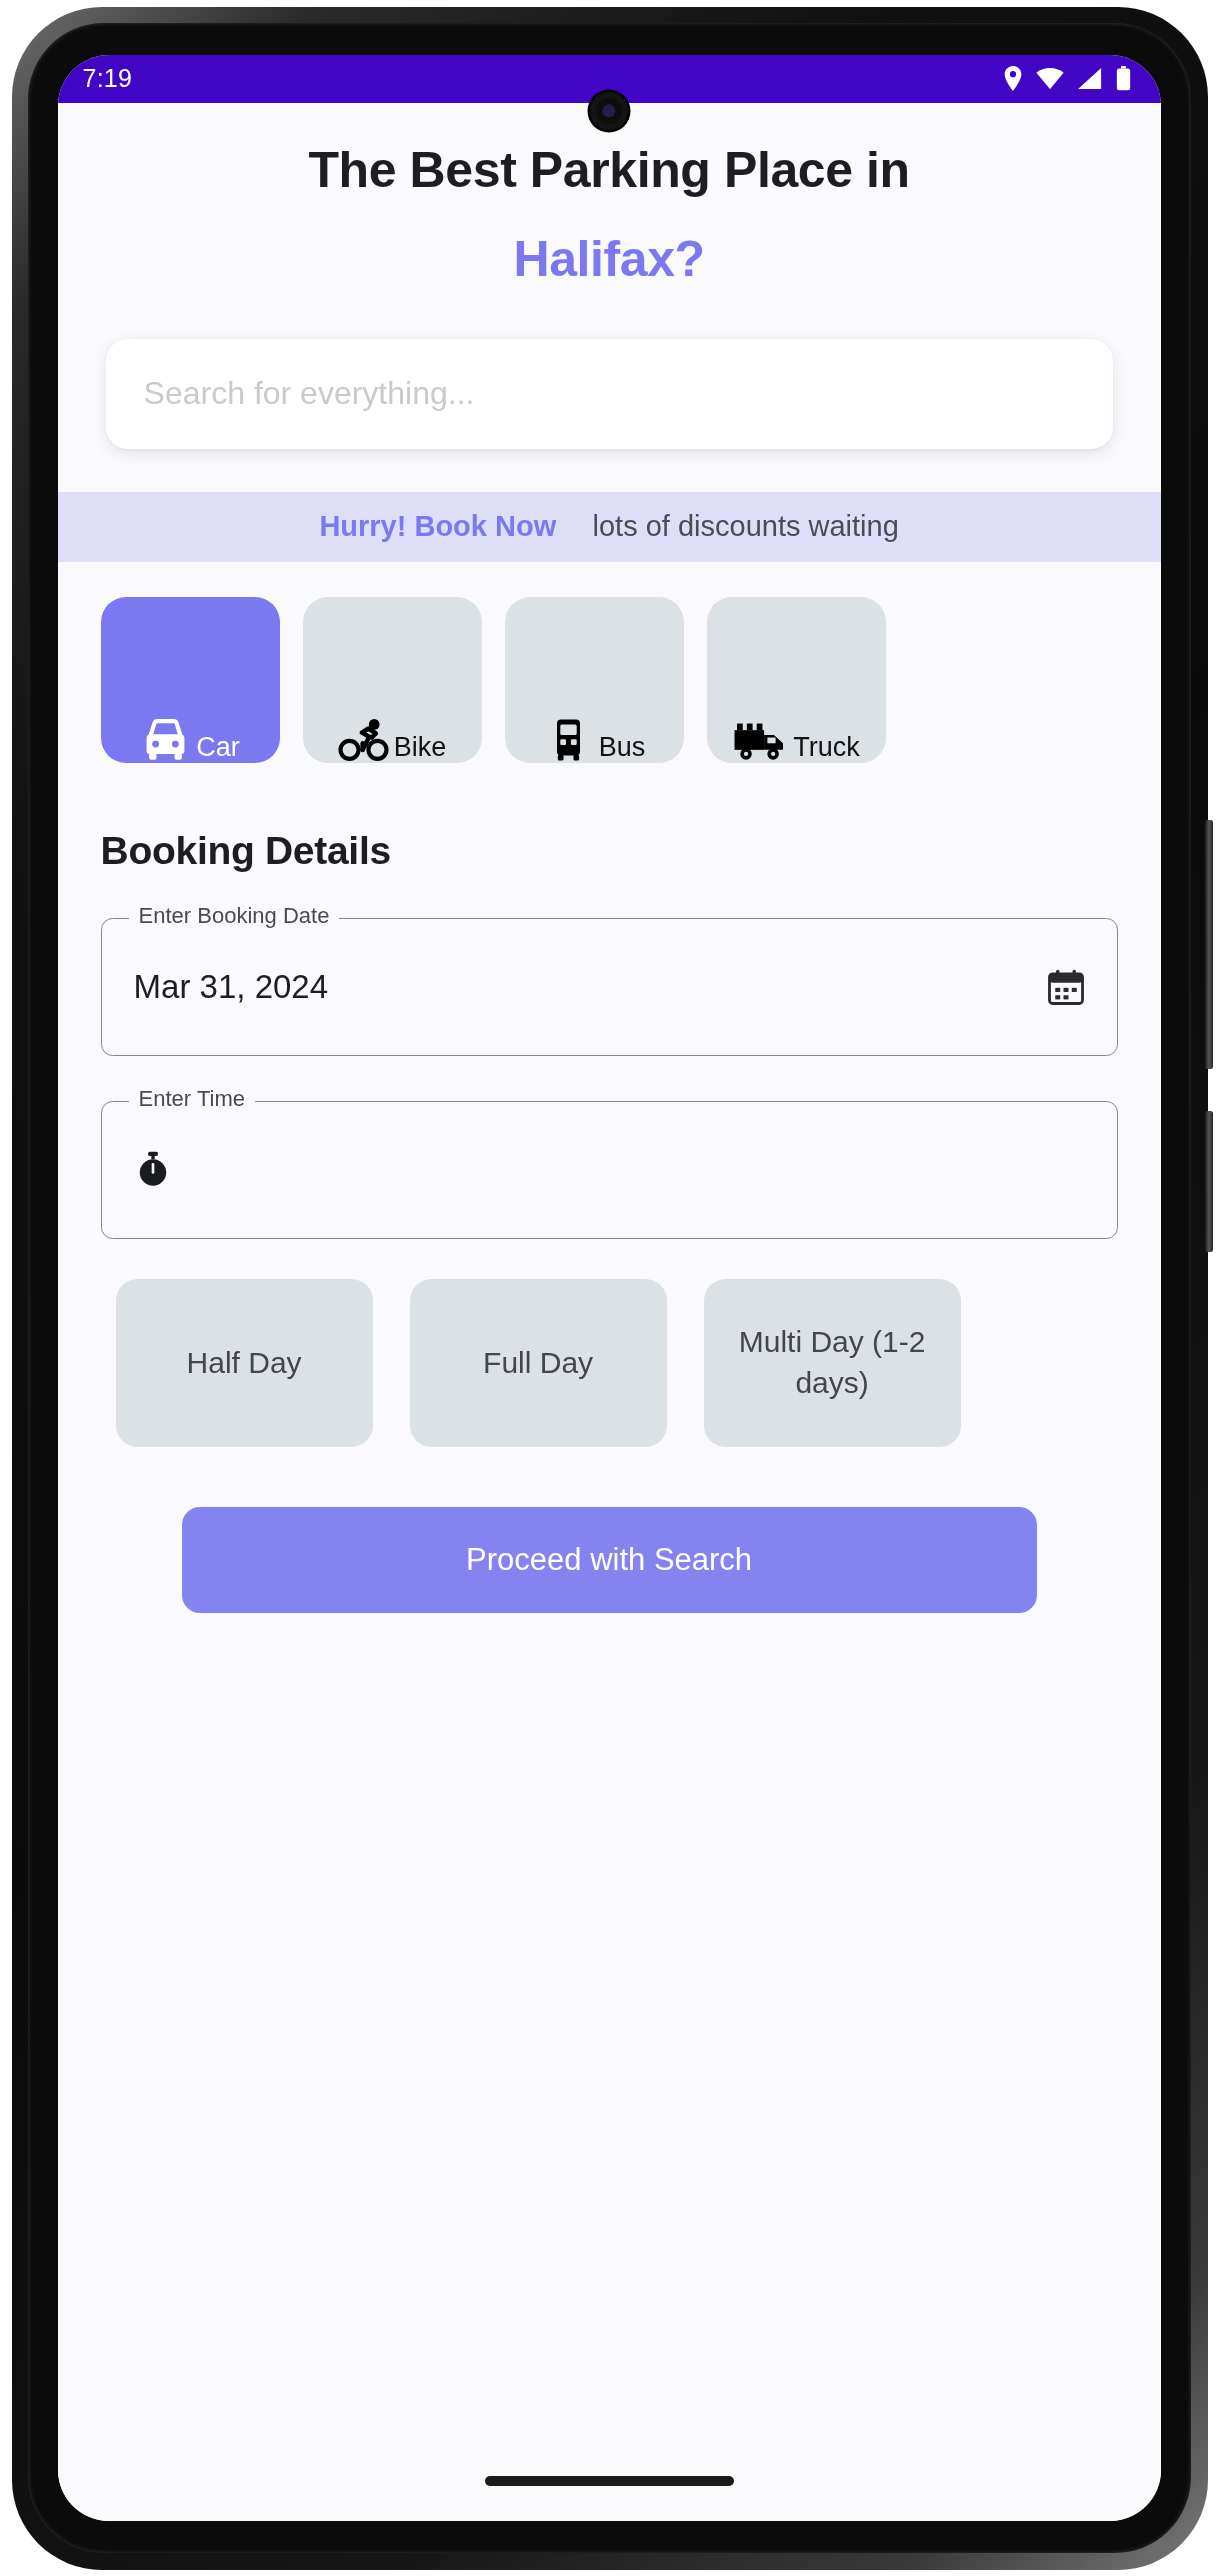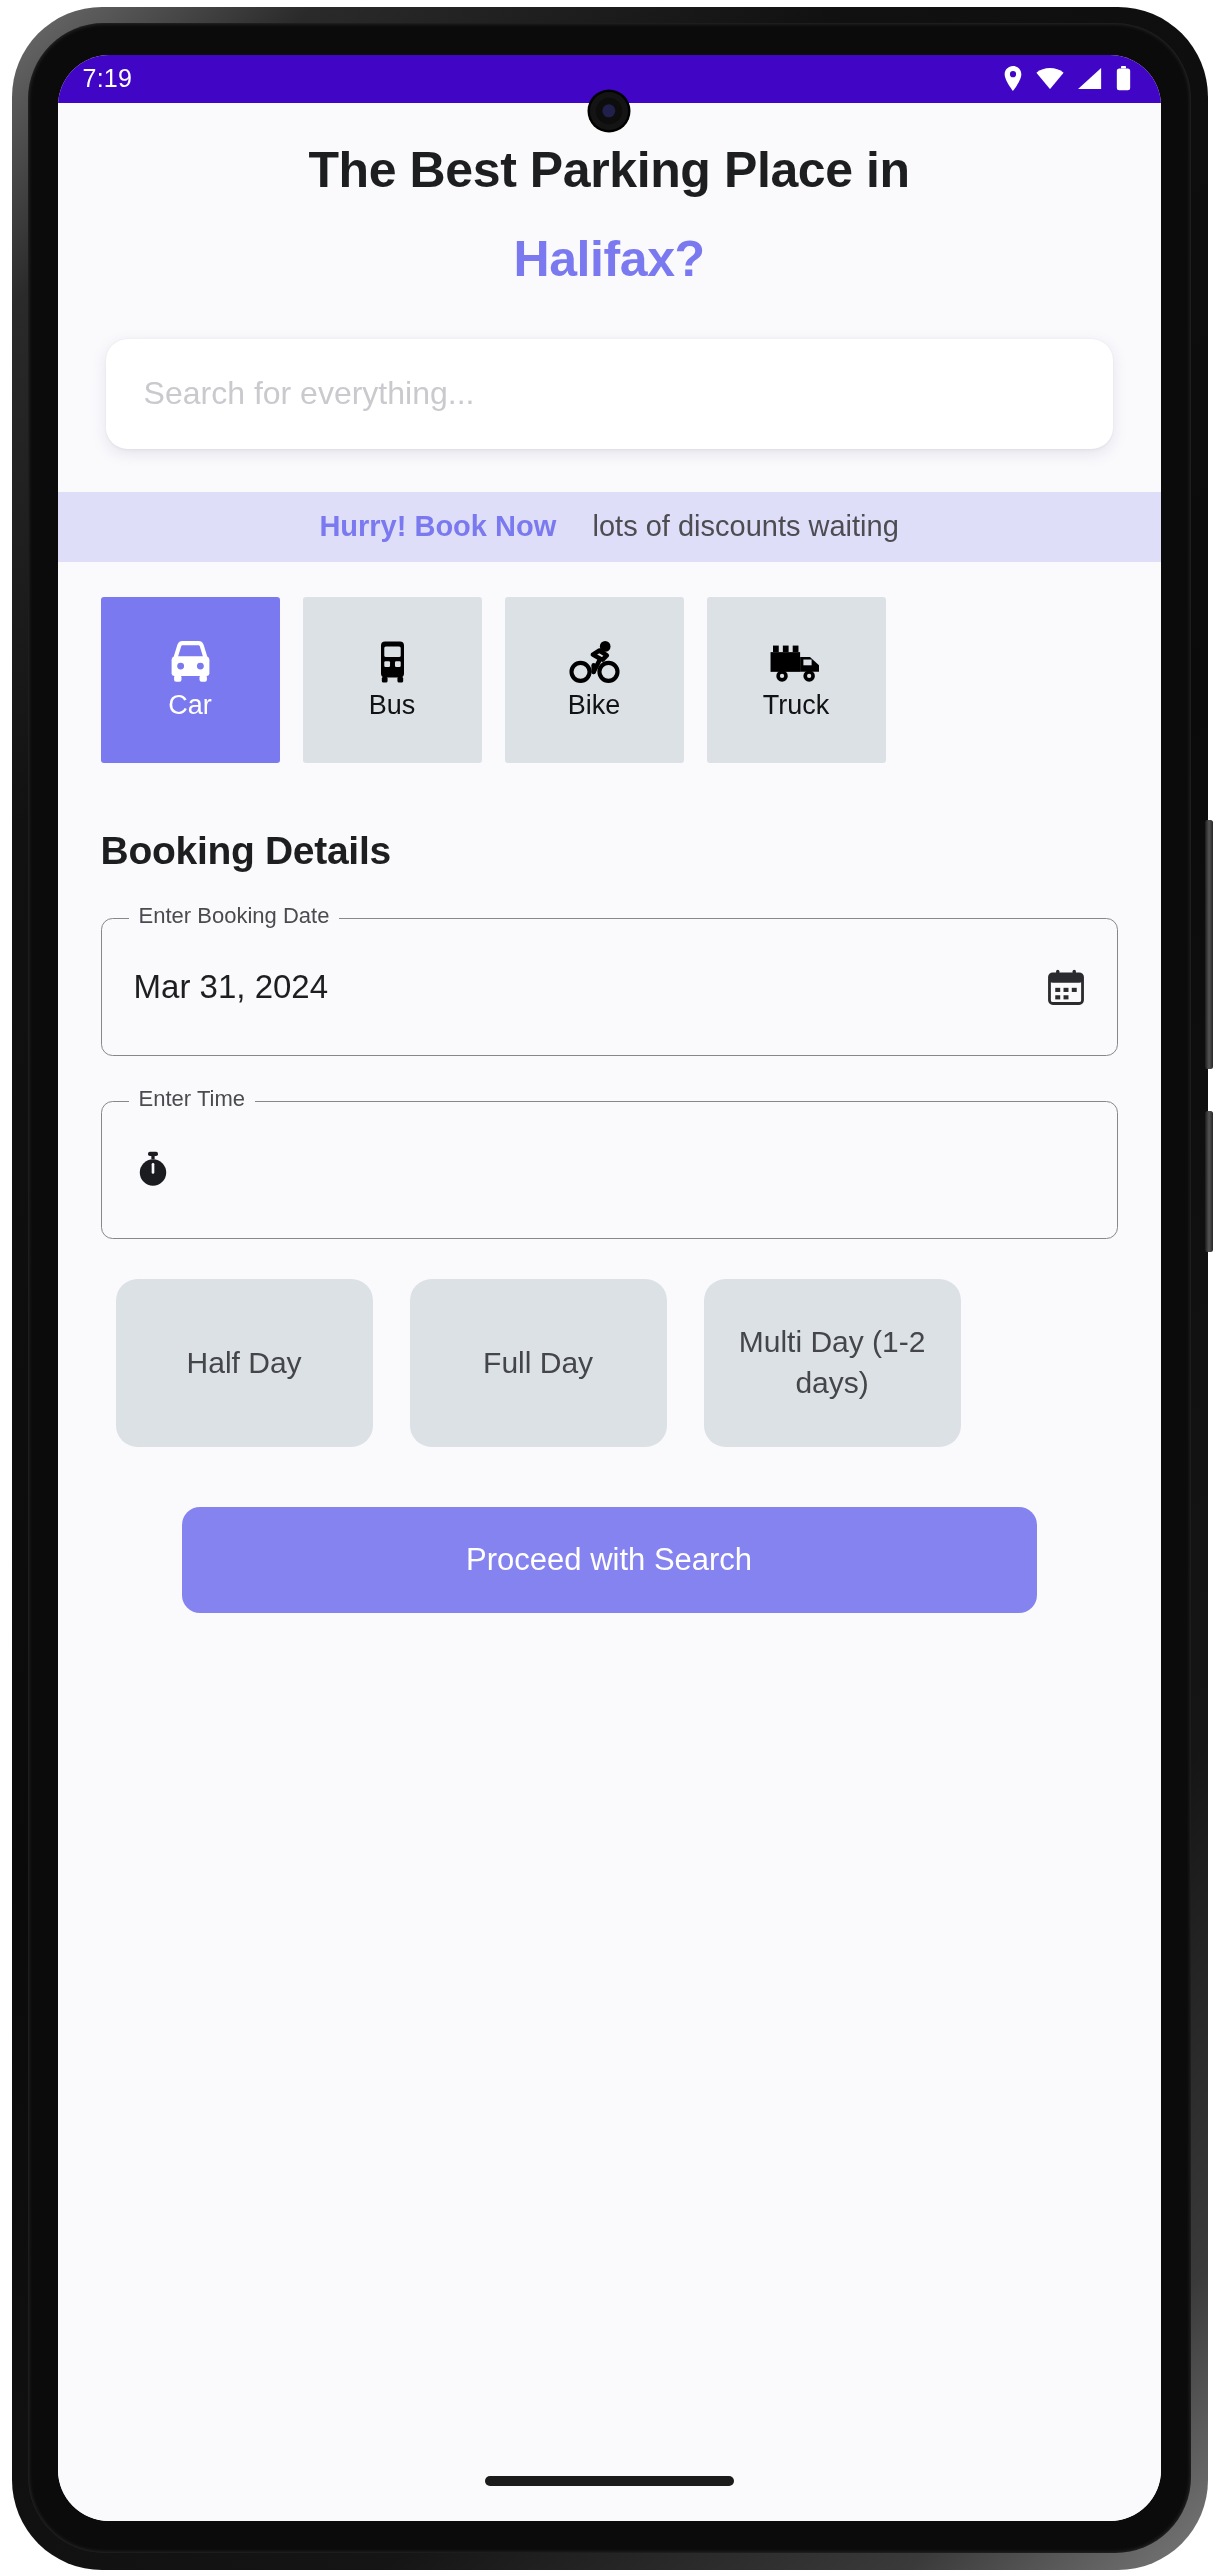--- a/index.html
+++ b/index.html
@@ -174,24 +174,24 @@
 
   
   #vehicle-row {
     display: flex;
     gap: 23px;
     padding: 35px 43px 0 43px;
   }
   .vehicle-chip {
     width: 179px;
     height: 166px;
-    border-radius: 3px;
-    display: flex;
-    flex-direction: column;
-    align-items: center;
+    border-radius: 25px;
+    display: flex;
+    flex-direction: row;
+    align-items: flex-end;
     justify-content: center;
     gap: 5px;
     background: #DCE1E5;
     color: #111214;
     cursor: pointer;
     border: none;
     font-family: "Liberation Sans", sans-serif;
   }
   .vehicle-chip.selected {
     background: #7B79F0;
@@ -369,42 +369,42 @@
               <circle cx="19" cy="33" r="4.2" fill="#7B79F0"></circle>
               <circle cx="43" cy="33" r="4.2" fill="#7B79F0"></circle>
             </svg>
           </span>
           <span class="vehicle-label">Car</span>
         </button>
 
         <button class="vehicle-chip">
           <span>
             <svg width="51" height="46" viewBox="0 0 62 56">
+              <circle cx="14" cy="40" r="11" fill="none" stroke="#000" stroke-width="5"></circle>
+              <circle cx="48" cy="40" r="11" fill="none" stroke="#000" stroke-width="5"></circle>
+              <circle cx="44" cy="9" r="6.5" fill="#000"></circle>
+              <path d="M30 40 38 24l-9-5 8-5 9 6-5 5" fill="none" stroke="#000" stroke-width="5.5" stroke-linejoin="round" stroke-linecap="round"></path>
+              <path d="M30 40v-8" stroke="#000" stroke-width="5.5" stroke-linecap="round"></path>
+            </svg>
+          </span>
+          <span class="vehicle-label">Bike</span>
+        </button>
+
+        <button class="vehicle-chip">
+          <span>
+            <svg width="51" height="46" viewBox="0 0 62 56">
               <rect x="17" y="3" width="28" height="44" rx="5" fill="#000"></rect>
               <rect x="21" y="9" width="20" height="13" rx="2" fill="#DCE1E5"></rect>
               <rect x="21" y="27" width="7" height="7" rx="1.5" fill="#DCE1E5"></rect>
               <rect x="34" y="27" width="7" height="7" rx="1.5" fill="#DCE1E5"></rect>
               <rect x="18" y="46" width="7" height="7" rx="2" fill="#000"></rect>
               <rect x="37" y="46" width="7" height="7" rx="2" fill="#000"></rect>
             </svg>
           </span>
           <span class="vehicle-label">Bus</span>
-        </button>
-
-        <button class="vehicle-chip">
-          <span>
-            <svg width="51" height="46" viewBox="0 0 62 56">
-              <circle cx="14" cy="40" r="11" fill="none" stroke="#000" stroke-width="5"></circle>
-              <circle cx="48" cy="40" r="11" fill="none" stroke="#000" stroke-width="5"></circle>
-              <circle cx="44" cy="9" r="6.5" fill="#000"></circle>
-              <path d="M30 40 38 24l-9-5 8-5 9 6-5 5" fill="none" stroke="#000" stroke-width="5.5" stroke-linejoin="round" stroke-linecap="round"></path>
-              <path d="M30 40v-8" stroke="#000" stroke-width="5.5" stroke-linecap="round"></path>
-            </svg>
-          </span>
-          <span class="vehicle-label">Bike</span>
         </button>
 
         <button class="vehicle-chip">
           <span>
             <svg width="56" height="46" viewBox="0 0 68 56">
               <rect x="3" y="16" width="36" height="24" fill="#000"></rect>
               <path d="M39 22h12l11 10v8H39V22z" fill="#000"></path>
               <rect x="6" y="8" width="7" height="8" fill="#000"></rect>
               <rect x="18" y="8" width="7" height="8" fill="#000"></rect>
               <rect x="30" y="8" width="7" height="8" fill="#000"></rect>

